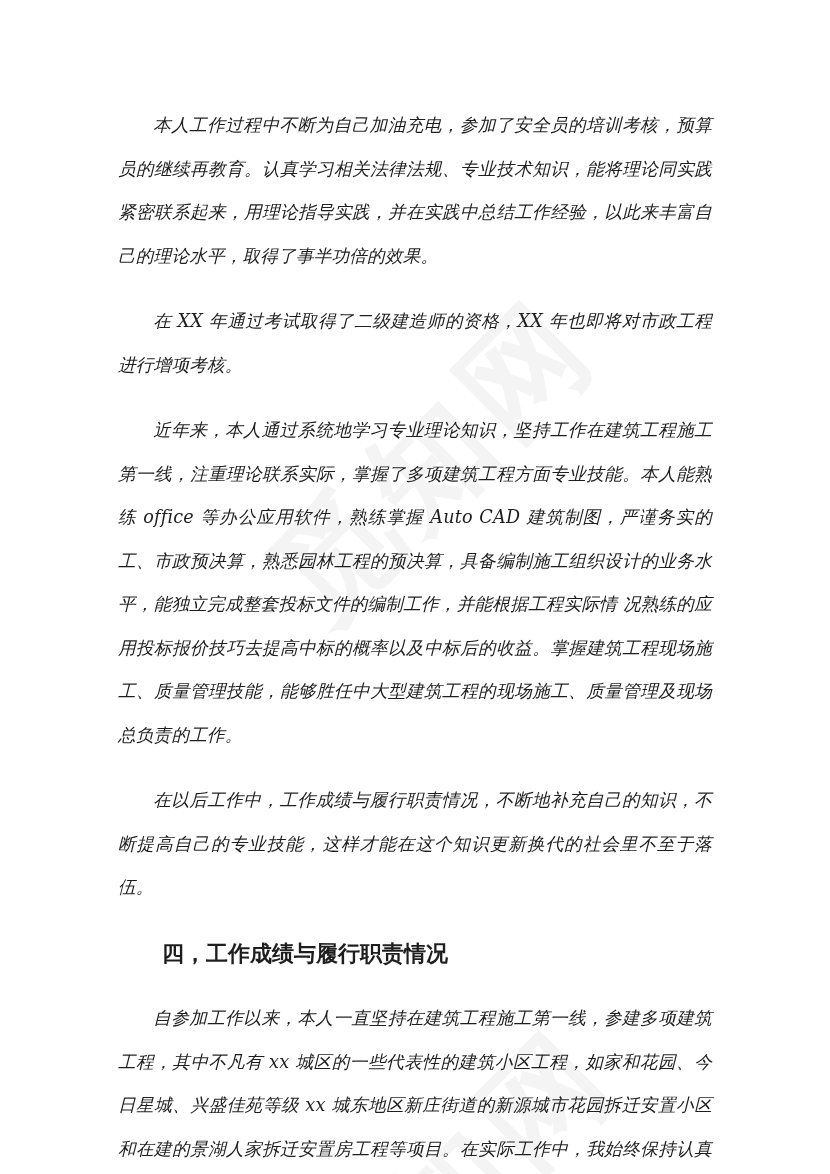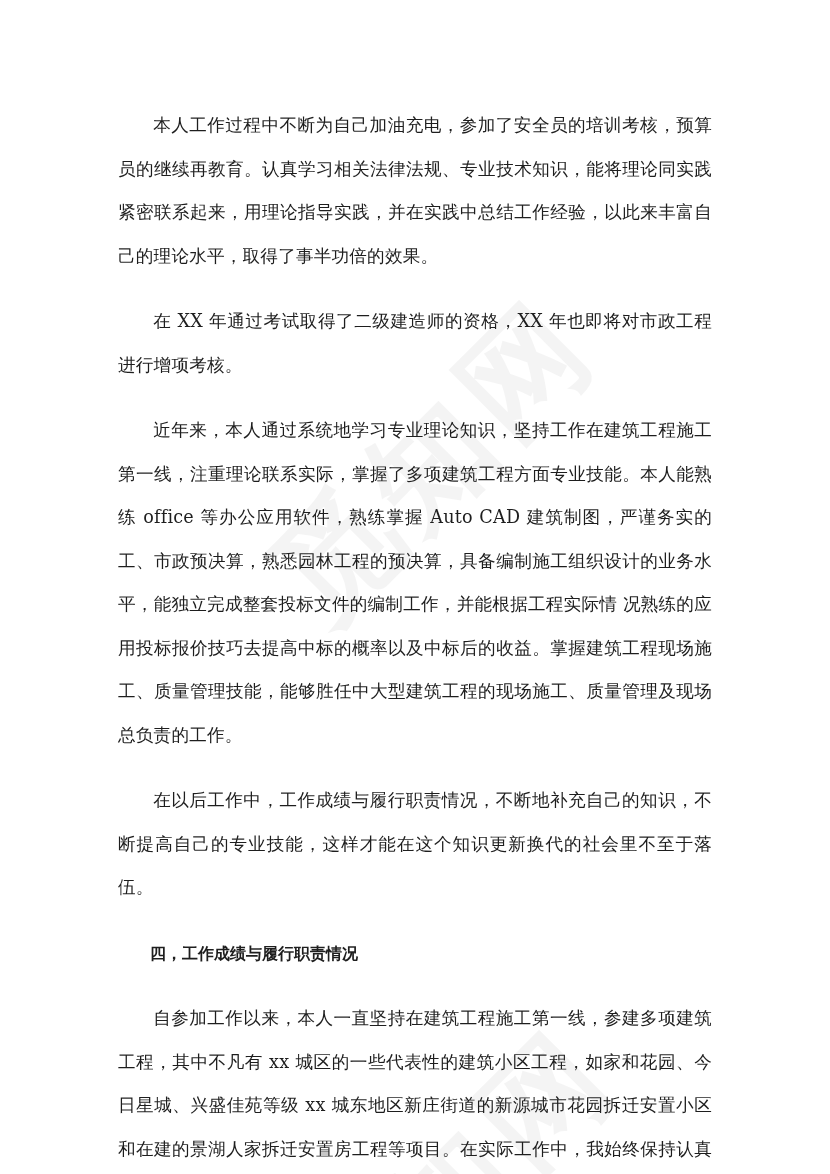--- a/index.html
+++ b/index.html
@@ -3,24 +3,24 @@
 <meta charset="utf-8">
 <style>
   html, body { margin: 0; padding: 0; }
   body {
     width: 830px; height: 1174px; background: #ffffff; position: relative; overflow: hidden;
     font-family: "DejaVu Serif", "Liberation Serif", serif; color: #1e1e1e;
   }
   .page { position: absolute; left: 118px; top: 104px; width: 594px; }
   .para {
     font-size: 17.6px; line-height: 43.5px; margin: 0 0 22px 0;
-    text-align: justify; text-indent: 2em; letter-spacing: 0.2px;
+    text-align: justify; text-indent: 2em; letter-spacing: 0.2px; font-style: italic;
   }
   .heading {
-    font-size: 16px; line-height: 43.5px; margin: 0 0 22px 0;
+    font-size: 22px; line-height: 43.5px; margin: 0 0 22px 0;
     font-weight: bold; text-indent: 2em;
   }
   .watermark {
     position: absolute; color: rgba(0,0,0,0.045); font-weight: bold;
     font-family: "DejaVu Sans", sans-serif; font-size: 120px;
     transform: rotate(-45deg); white-space: nowrap; pointer-events: none;
     letter-spacing: 10px;
   }
   .wm1 { left: 240px; top: 380px; }
   .wm2 { left: 260px; top: 1110px; }

